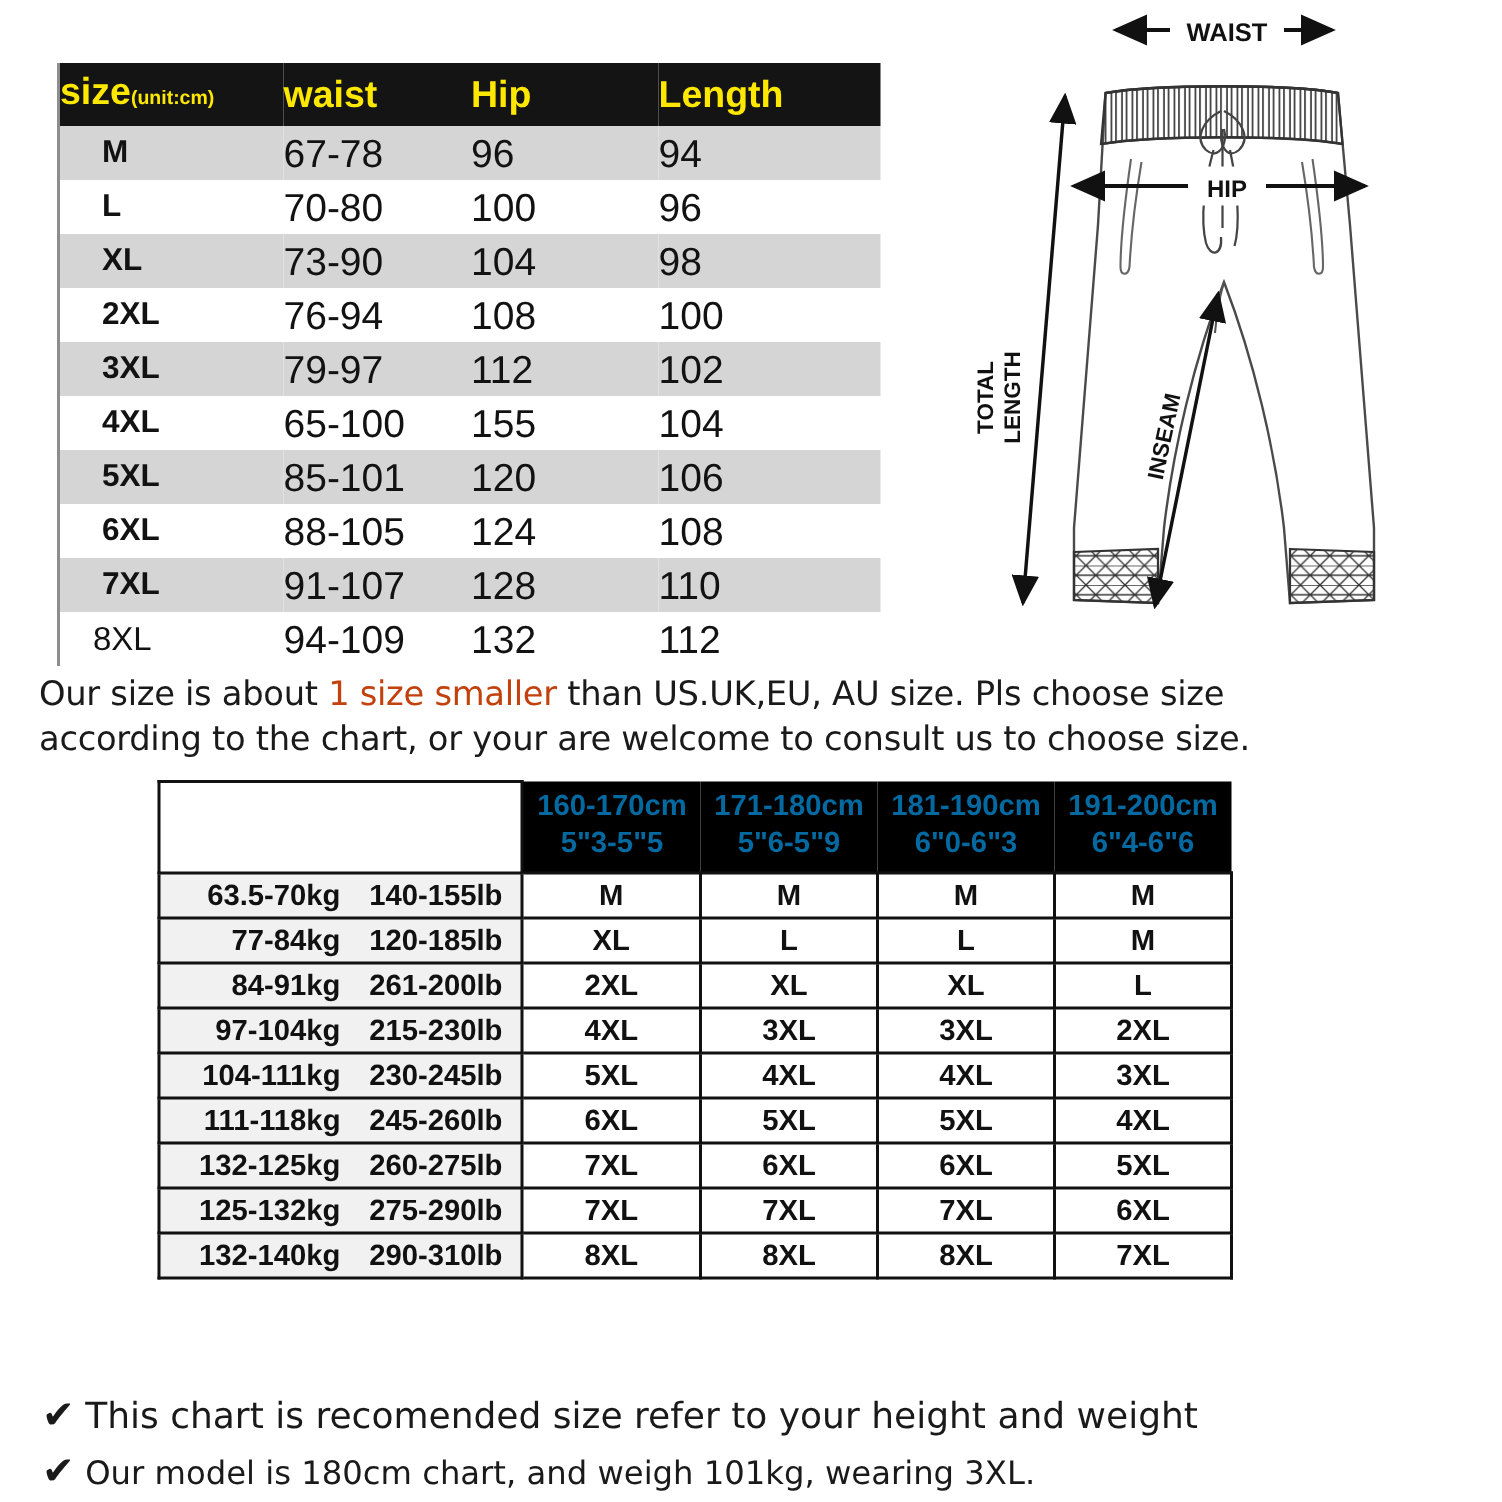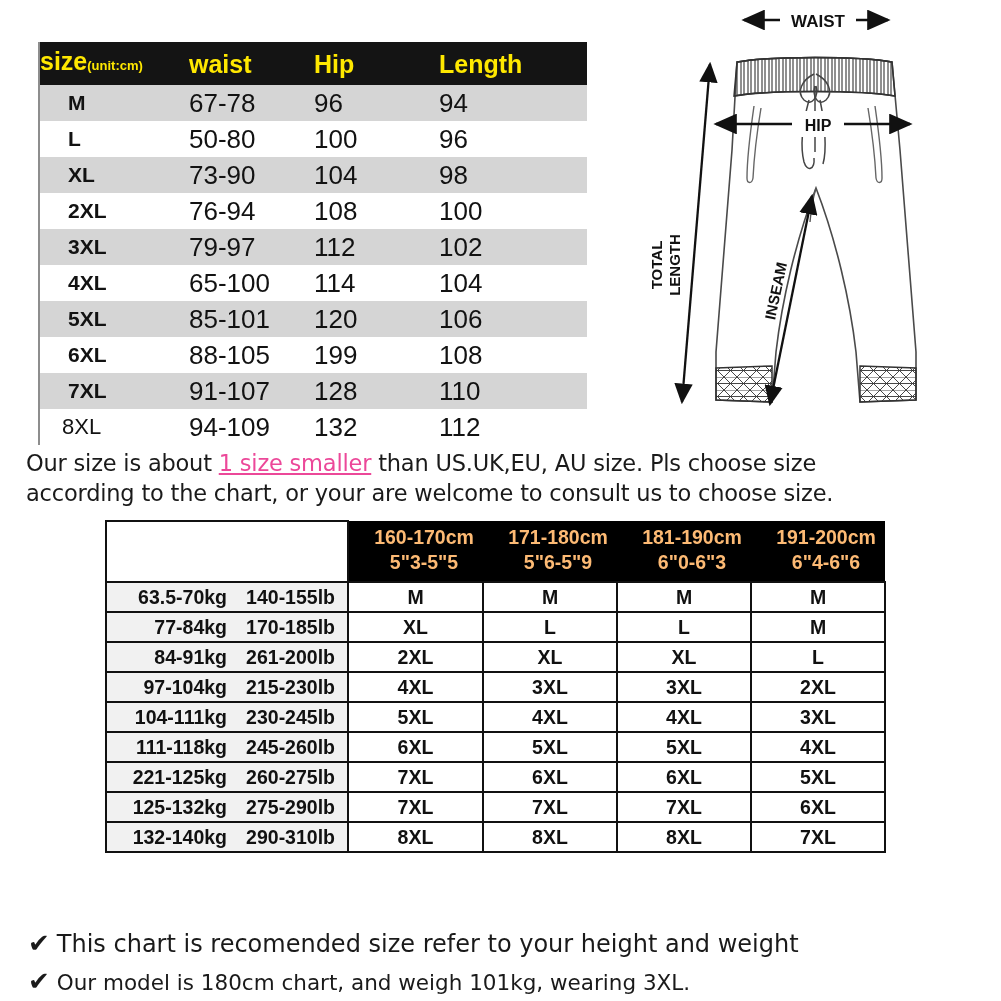--- a/index.html
+++ b/index.html
@@ -69,45 +69,45 @@
     position: absolute;
     left: 26px;
     top: 448px;
     width: 880px;
     font-size: 22.5px;
     line-height: 30px;
     color: #1a1a1a;
     font-family: "DejaVu Sans", sans-serif;
     letter-spacing: -0.2px;
   }
-  #size-note .hl { color: #ec4899; text-decoration: underline; }
+  #size-note .hl { color: #c2410c; }
 
   
   #fit-table {
     position: absolute;
     left: 105px;
     top: 520px;
     width: 713px;
     border-collapse: collapse;
     table-layout: fixed;
   }
   #fit-table td, #fit-table th { padding: 0; margin: 0; }
   .fit-corner {
     width: 240px;
     background: #ffffff;
     border: 2px solid #111111;
   }
   #fit-table thead th.h-cell {
     background: #000000;
-    color: #fdba74;
+    color: #0369a1;
     font-size: 19.5px;
     font-weight: bold;
     width: 118px;
     line-height: 25px;
-    padding: 4px 0 6px 16px;
+    padding: 4px 0 6px 0;
     white-space: nowrap;
   }
   #fit-table thead th.h-cell .sub {
     display: block;
     font-size: 19.5px;
     font-weight: bold;
   }
   #fit-table tbody tr { height: 30px; }
   td.wcell {
     background: #f1f1f1;
@@ -185,21 +185,21 @@
   </thead>
   <tbody id="size-table-body">
       <tr class="shade">
         <td class="c-size">M</td>
         <td class="c-waist">67-78</td>
         <td class="c-hip">96</td>
         <td class="c-length">94</td>
       </tr>
       <tr class="plain">
         <td class="c-size">L</td>
-        <td class="c-waist">50-80</td>
+        <td class="c-waist">70-80</td>
         <td class="c-hip">100</td>
         <td class="c-length">96</td>
       </tr>
       <tr class="shade">
         <td class="c-size">XL</td>
         <td class="c-waist">73-90</td>
         <td class="c-hip">104</td>
         <td class="c-length">98</td>
       </tr>
       <tr class="plain">
@@ -210,33 +210,33 @@
       </tr>
       <tr class="shade">
         <td class="c-size">3XL</td>
         <td class="c-waist">79-97</td>
         <td class="c-hip">112</td>
         <td class="c-length">102</td>
       </tr>
       <tr class="plain">
         <td class="c-size">4XL</td>
         <td class="c-waist">65-100</td>
-        <td class="c-hip">114</td>
+        <td class="c-hip">155</td>
         <td class="c-length">104</td>
       </tr>
       <tr class="shade">
         <td class="c-size">5XL</td>
         <td class="c-waist">85-101</td>
         <td class="c-hip">120</td>
         <td class="c-length">106</td>
       </tr>
       <tr class="plain">
         <td class="c-size">6XL</td>
         <td class="c-waist">88-105</td>
-        <td class="c-hip">199</td>
+        <td class="c-hip">124</td>
         <td class="c-length">108</td>
       </tr>
       <tr class="shade">
         <td class="c-size">7XL</td>
         <td class="c-waist">91-107</td>
         <td class="c-hip">128</td>
         <td class="c-length">110</td>
       </tr>
       <tr class="plain last">
         <td class="c-size">8XL</td>
@@ -263,21 +263,21 @@
   </thead>
   <tbody id="fit-table-body">
       <tr>
         <td class="wcell"><span class="kg">63.5-70kg</span><span class="lb">140-155lb</span></td>
         <td class="scell">M</td>
         <td class="scell">M</td>
         <td class="scell">M</td>
         <td class="scell">M</td>
       </tr>
       <tr>
-        <td class="wcell"><span class="kg">77-84kg</span><span class="lb">170-185lb</span></td>
+        <td class="wcell"><span class="kg">77-84kg</span><span class="lb">120-185lb</span></td>
         <td class="scell">XL</td>
         <td class="scell">L</td>
         <td class="scell">L</td>
         <td class="scell">M</td>
       </tr>
       <tr>
         <td class="wcell"><span class="kg">84-91kg</span><span class="lb">261-200lb</span></td>
         <td class="scell">2XL</td>
         <td class="scell">XL</td>
         <td class="scell">XL</td>
@@ -298,21 +298,21 @@
         <td class="scell">3XL</td>
       </tr>
       <tr>
         <td class="wcell"><span class="kg">111-118kg</span><span class="lb">245-260lb</span></td>
         <td class="scell">6XL</td>
         <td class="scell">5XL</td>
         <td class="scell">5XL</td>
         <td class="scell">4XL</td>
       </tr>
       <tr>
-        <td class="wcell"><span class="kg">221-125kg</span><span class="lb">260-275lb</span></td>
+        <td class="wcell"><span class="kg">132-125kg</span><span class="lb">260-275lb</span></td>
         <td class="scell">7XL</td>
         <td class="scell">6XL</td>
         <td class="scell">6XL</td>
         <td class="scell">5XL</td>
       </tr>
       <tr>
         <td class="wcell"><span class="kg">125-132kg</span><span class="lb">275-290lb</span></td>
         <td class="scell">7XL</td>
         <td class="scell">7XL</td>
         <td class="scell">7XL</td>

